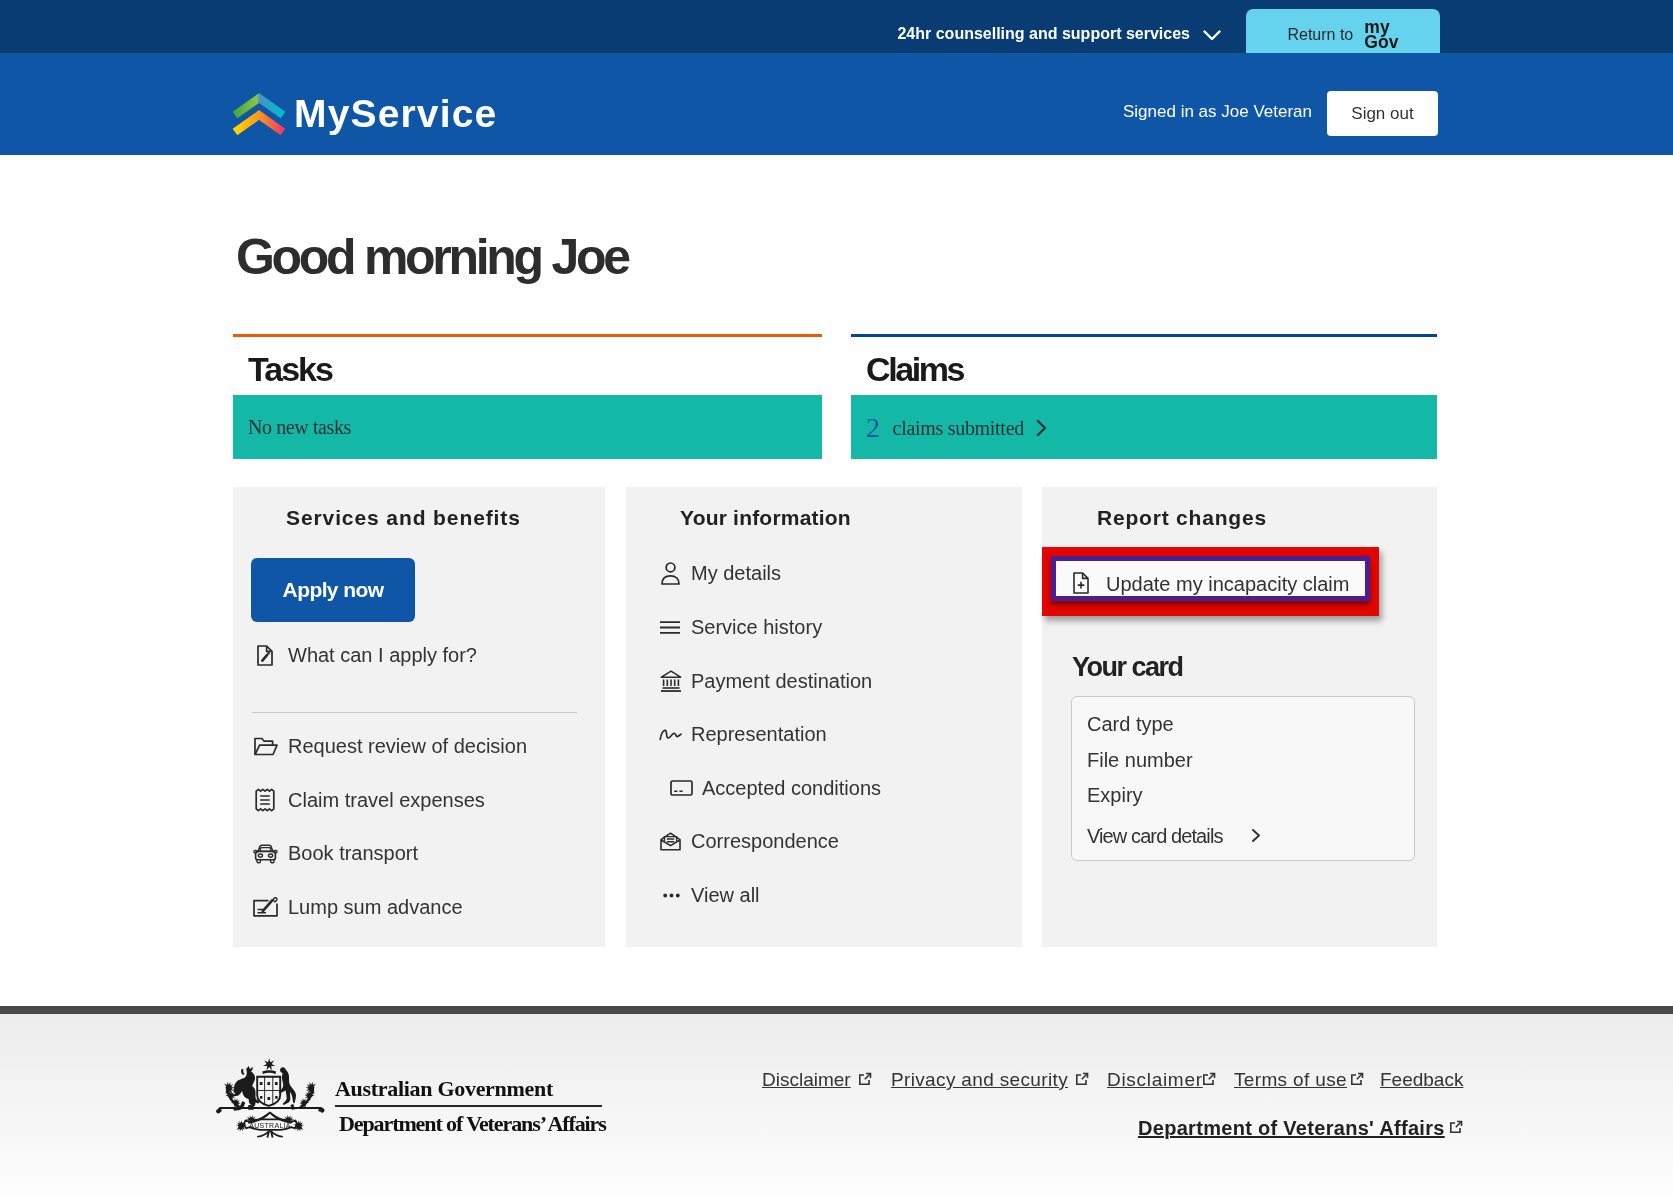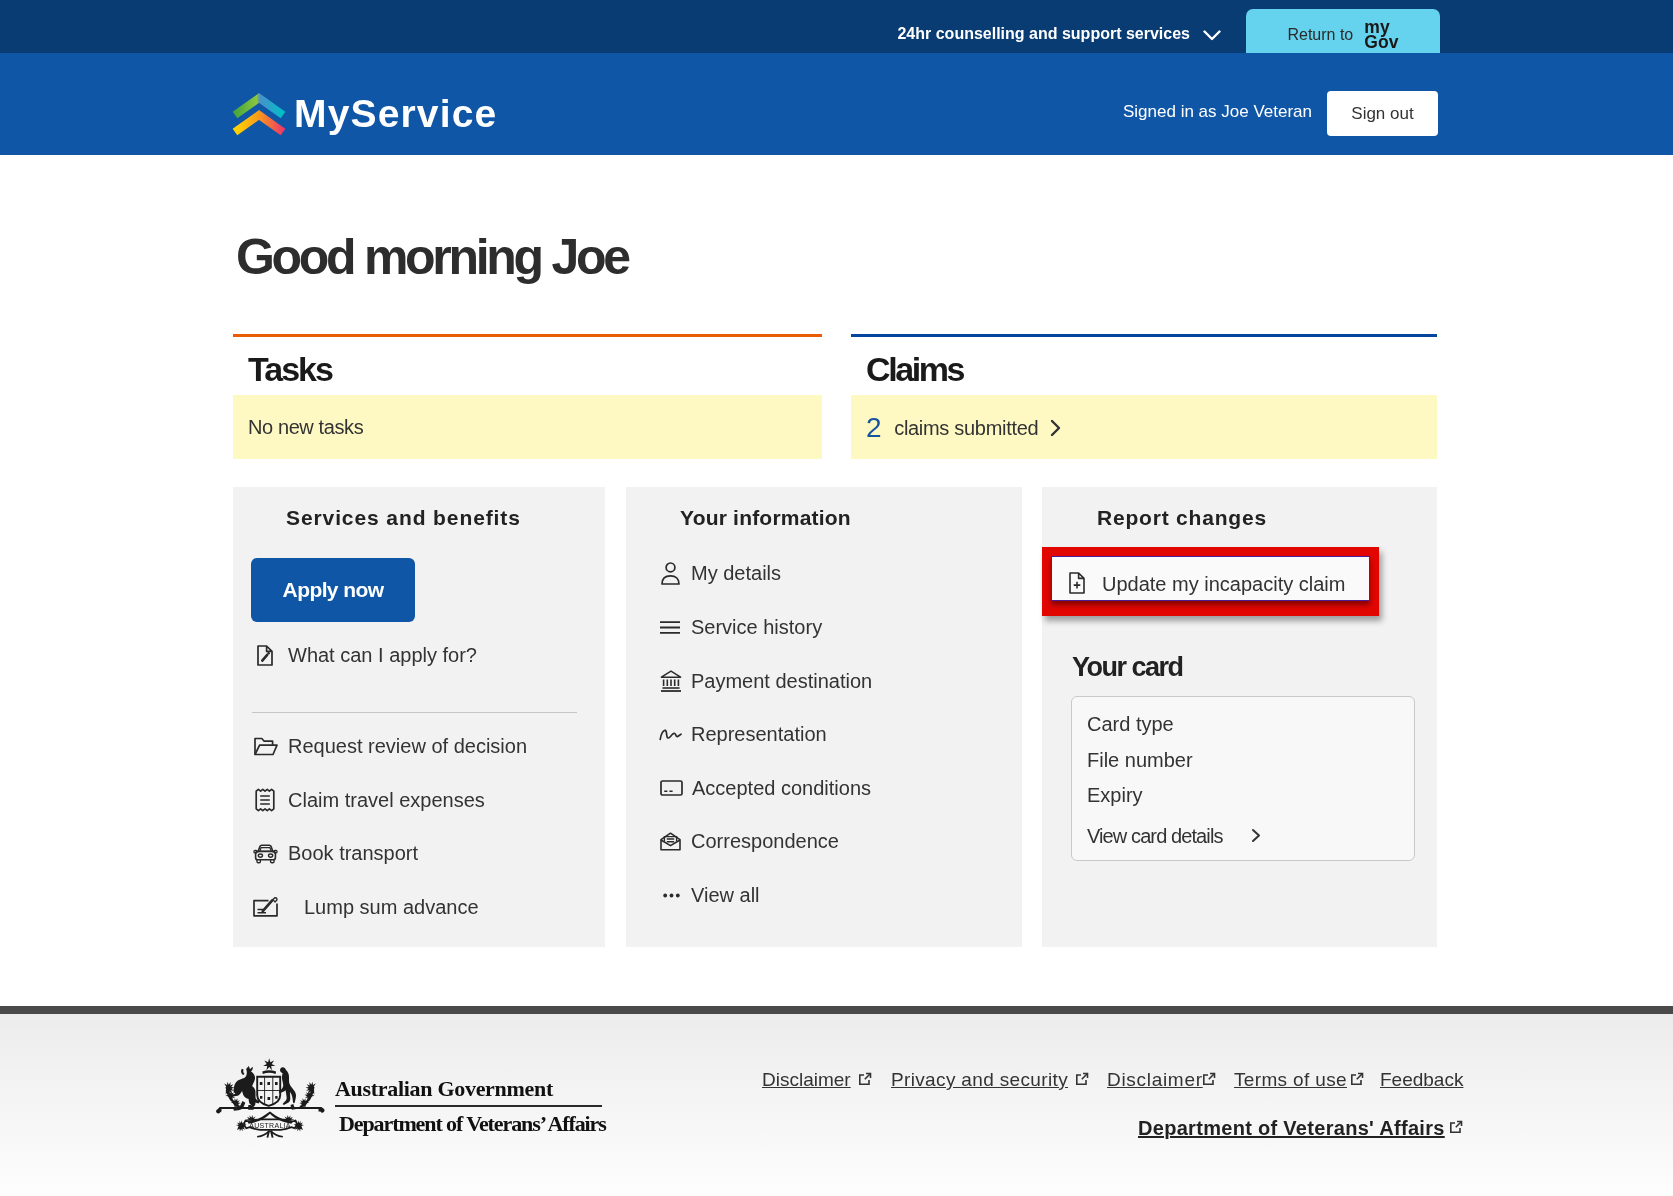--- a/index.html
+++ b/index.html
@@ -20,41 +20,41 @@
 .brand-name { position:absolute; left:60px; top:31px; color:#fff; font-size:39px; font-weight:bold; letter-spacing:1.15px; }
 .signedin { position:absolute; right:127px; top:41px; color:#fff; font-size:17px; }
 .signout { position:absolute; left:1093px; top:30px; width:111px; height:45px; background:#fff; border-radius:4px; text-align:center; line-height:45px; font-size:17px; color:#333; }
 
 .main { position:absolute; top:155px; left:234px; width:1205px; height:851px; }
 h1 { position:absolute; left:2px; top:73px; font-size:50px; color:#2d2d2d; font-weight:bold; letter-spacing:-3.3px; }
 .card { position:absolute; top:179px; }
 .card .bar { height:3px; }
 .card .chead { background:#fff; height:58px; }
 .card .chead h2 { font-size:34px; color:#1a1a1a; padding:13px 0 0 15px; letter-spacing:-2px; }
-.card .cbody { background:#fef9c3; height:64px; display:flex; align-items:center; padding-left:15px; font-size:20px; color:#333; letter-spacing:-0.4px; }
+.card .cbody { background:#14b8a6; height:64px; display:flex; align-items:center; padding-left:15px; font-size:20px; color:#333; letter-spacing:-0.4px;font-family:Liberation Serif, serif; }
 .tasks { left:-1px; width:589px; }
 .tasks .bar { background:#ea5c04; }
 .claims { left:617px; width:586px; }
 .claims .bar { background:#05459e; }
 .claims .cbody { font-size:20px; padding-top:2px; }
 .claims .num { color:#17549e; font-size:28px; margin-right:13px; position:relative; top:0px; }
 
 .panel { position:absolute; top:332px; height:460px; background:#f2f2f2; }
 .col1 { left:-1px; width:372px; }
 .col2 { left:392px; width:396px; }
 .col3 { left:808px; width:395px; }
 .panel h2.colh { position:absolute; font-size:21px; color:#222; font-weight:bold; letter-spacing:0.2px;margin-left:32px; }
 .item { position:absolute; display:flex; align-items:center; font-size:20px; color:#333; white-space:nowrap; }
 .item svg { flex:none; }
 .item .iw { flex:none; display:flex; align-items:center; }
 .applynow { position:absolute; left:18px; top:71px; width:164px; height:64px; background:#1056a6; border-radius:6px; color:#fff; font-size:21px; font-weight:bold; text-align:center; line-height:64px; letter-spacing:-0.6px; }
 .divider { position:absolute; left:19px; top:225px; width:325px; border-top:1px solid #c6c6c6; }
 
 .redbox { position:absolute; left:0; top:60px; width:337px; height:69px; border:9px solid #e20600; box-shadow:3px 5px 6px rgba(0,0,0,0.35); background:#e20600; }
-.redinner { width:319px; height:45px; background:#fafafa; border:1px solid #4c1d95; box-shadow:0 4px 5px rgba(0,0,0,0.4); display:flex; align-items:center; white-space:nowrap; padding-top:12px; }
+.redinner { width:319px; height:45px; background:#fafafa; border:5px solid #4c1d95; box-shadow:0 4px 5px rgba(0,0,0,0.4); display:flex; align-items:center; white-space:nowrap; padding-top:12px; }
 .redinner .txt { font-size:20px; color:#333; margin-left:17px; }
 .yourcard { position:absolute; left:30px; top:165px; font-size:27px; color:#222; font-weight:bold; letter-spacing:-1.5px; }
 .cardbox { position:absolute; left:29px; top:209px; width:344px; height:165px; background:#f8f8f8; border:1px solid #c9c9c9; border-radius:6px; font-size:20px; color:#333; }
 .cardbox div { position:absolute; left:15px; }
 
 .gap { position:absolute; top:947px; left:0; width:1673px; height:59px; background:#fff; }
 .darkbar { position:absolute; top:1006px; left:0; width:1673px; height:8px; background:#4a4a4a; }
 .footer { position:absolute; top:1014px; left:0; width:1673px; height:196px; background:linear-gradient(#ececec, #fdfdfd 90%); }
 .crest { position:absolute; left:215px; top:43px; }
 .ag { position:absolute; left:335px; top:62px; font-family:"Liberation Serif", serif; font-size:22px; font-weight:bold; color:#111; white-space:nowrap; letter-spacing:-0.3px; }
@@ -165,21 +165,21 @@
             <rect x="2.6" y="8.4" width="19.8" height="8.4" rx="2.4" fill="none" stroke="#2b2b2b" stroke-width="1.6"></rect>
             <rect x="1" y="7.3" width="3" height="2.6" rx="1" fill="none" stroke="#2b2b2b" stroke-width="1.3"></rect>
             <rect x="21" y="7.3" width="3" height="2.6" rx="1" fill="none" stroke="#2b2b2b" stroke-width="1.3"></rect>
             <ellipse cx="7.4" cy="12.6" rx="2.1" ry="1.6" fill="none" stroke="#2b2b2b" stroke-width="1.4"></ellipse>
             <ellipse cx="17.6" cy="12.6" rx="2.1" ry="1.6" fill="none" stroke="#2b2b2b" stroke-width="1.4"></ellipse>
             <path d="M4 16.8 V18.6 C4 19.3 4.5 19.8 5.2 19.8 H6.2 C6.9 19.8 7.4 19.3 7.4 18.6 V16.8 M17.6 16.8 V18.6 C17.6 19.3 18.1 19.8 18.8 19.8 H19.8 C20.5 19.8 21 19.3 21 18.6 V16.8" fill="none" stroke="#2b2b2b" stroke-width="1.4"></path>
           </svg>
         </span>
         <span>Book transport</span>
       </div>
-    <div class="item" style="left:20px; top:407px; height:26px;gap:16px;">
+    <div class="item" style="left:20px; top:407px; height:26px;">
         <span class="iw" style="width:35px;">
           <svg width="25" height="20" viewBox="0 0 25 20">
             <path d="M24 6.5 V18.8 H1 V3.6 H15.5" fill="none" stroke="#2b2b2b" stroke-width="1.7" stroke-linejoin="round"></path>
             <path d="M4.5 12.6 H10 M4.5 15.7 H13" stroke="#2b2b2b" stroke-width="1.5"></path>
             <path d="M9.8 14.2 L19.2 3.4" stroke="#2b2b2b" stroke-width="2.7" stroke-linecap="round"></path>
             <path d="M19.9 2.6 L21.3 1.2 C21.9 0.6 22.9 0.6 23.5 1.2 C24.1 1.9 24.1 2.9 23.4 3.5 L22 4.9 Z" fill="none" stroke="#2b2b2b" stroke-width="1.4" stroke-linejoin="round"></path>
           </svg>
         </span>
         <span>Lump sum advance</span>
       </div>
@@ -216,21 +216,21 @@
         <span>Payment destination</span>
       </div>
     <div class="item" style="left:33px; top:234px; height:26px;">
         <span class="iw" style="width:32px;">
           <svg width="23" height="13" viewBox="0 0 23 13">
             <path d="M1.2 11.5 C2 5.5 4.6 1.6 6.4 2.4 C8.2 3.2 7 8.6 8.6 9.8 C10.2 11 12 7.6 13.6 6.2 C15.2 4.8 16.4 5.4 16.8 7 C17.2 8.6 18.2 9 19.4 8 C20.4 7.2 21.2 6.6 22 6.2" fill="none" stroke="#2b2b2b" stroke-width="1.7" stroke-linecap="round"></path>
           </svg>
         </span>
         <span>Representation</span>
       </div>
-    <div class="item" style="left:34px; top:288px; height:26px;">
+    <div class="item" style="left:44px; top:288px; height:26px;">
         <span class="iw" style="width:32px;">
           <svg width="23" height="16" viewBox="0 0 23 16">
             <rect x="1" y="1" width="21" height="14" rx="1.6" fill="none" stroke="#2b2b2b" stroke-width="1.7"></rect>
             <path d="M4.2 11.2 H7.4 M9.4 11.2 H12.6" stroke="#2b2b2b" stroke-width="1.6"></path>
           </svg>
         </span>
         <span>Accepted conditions</span>
       </div>
     <div class="item" style="left:34px; top:341px; height:26px;">
         <span class="iw" style="width:31px;">

